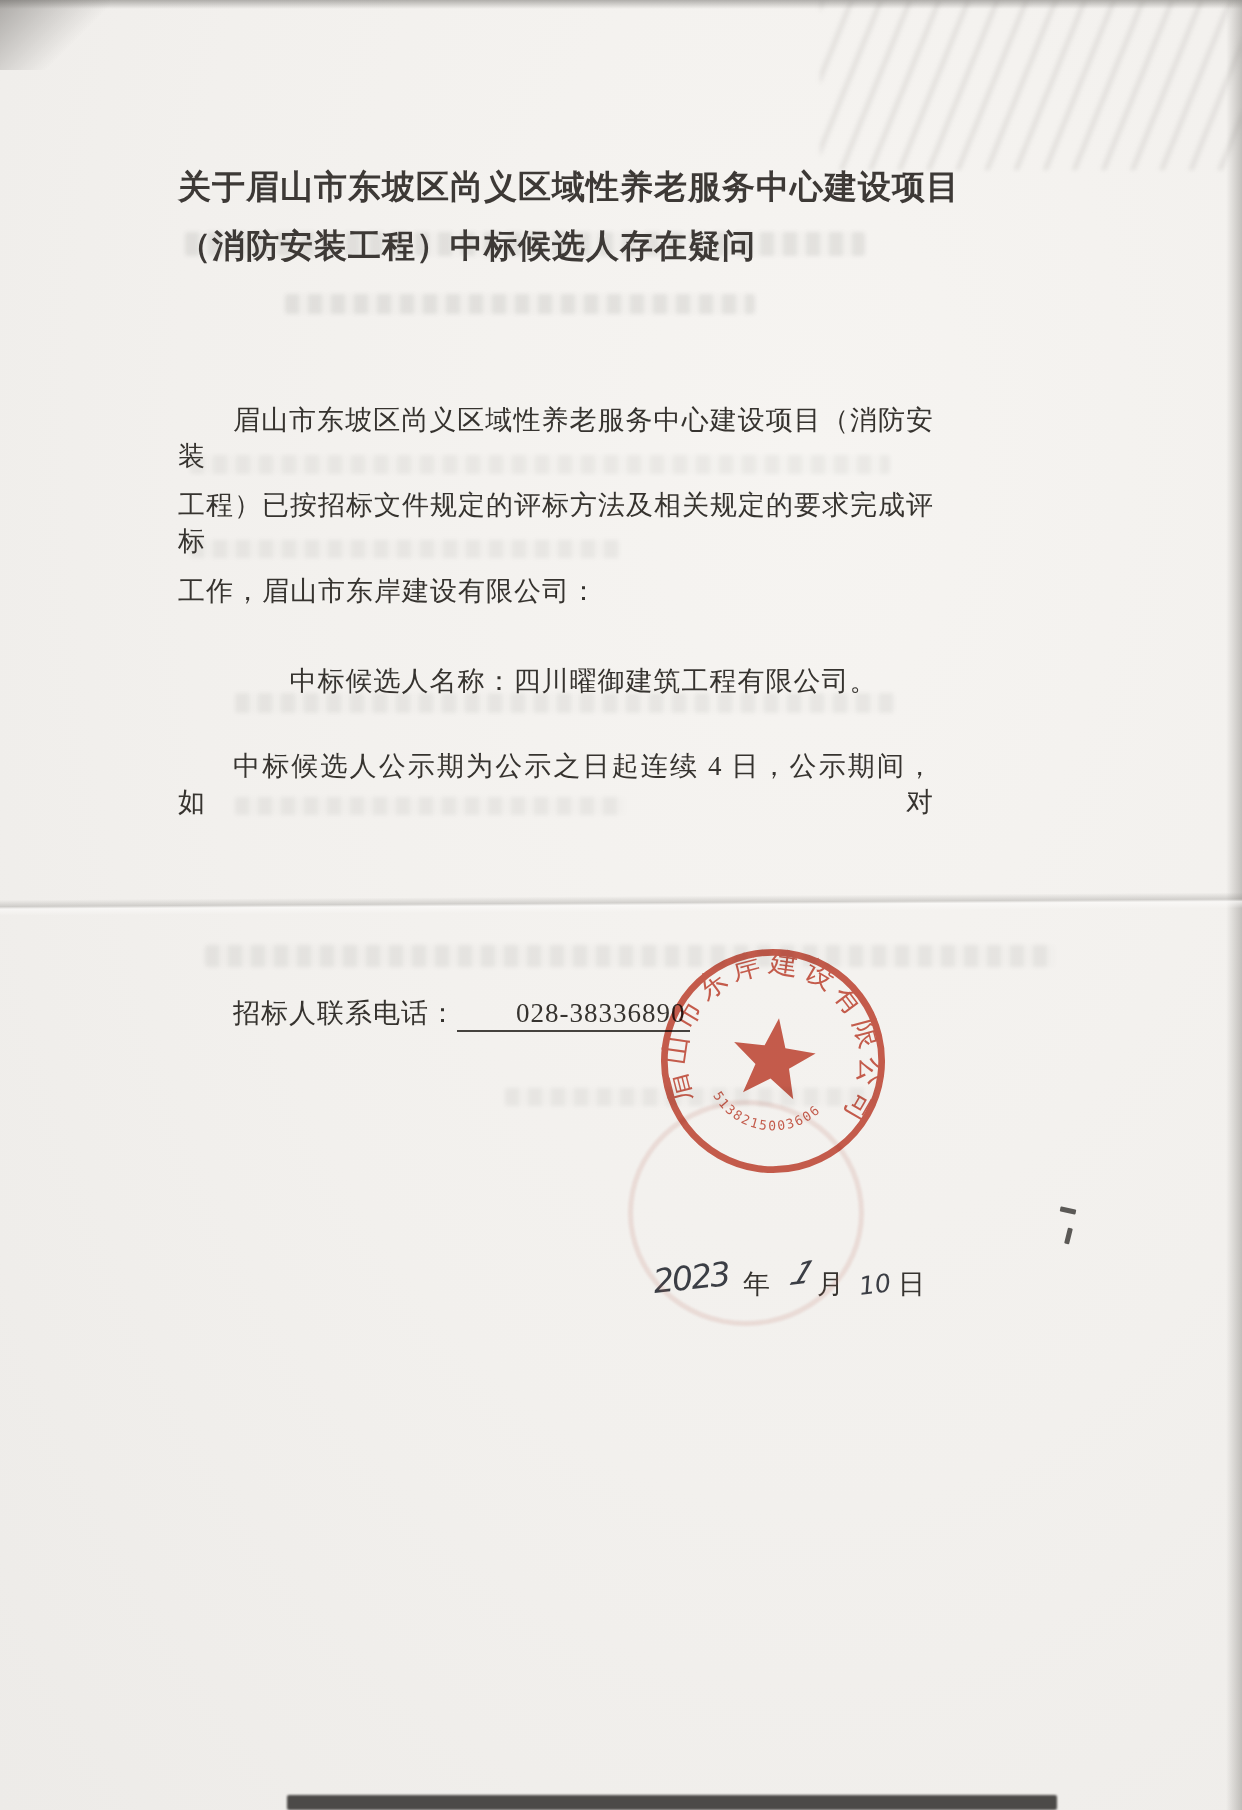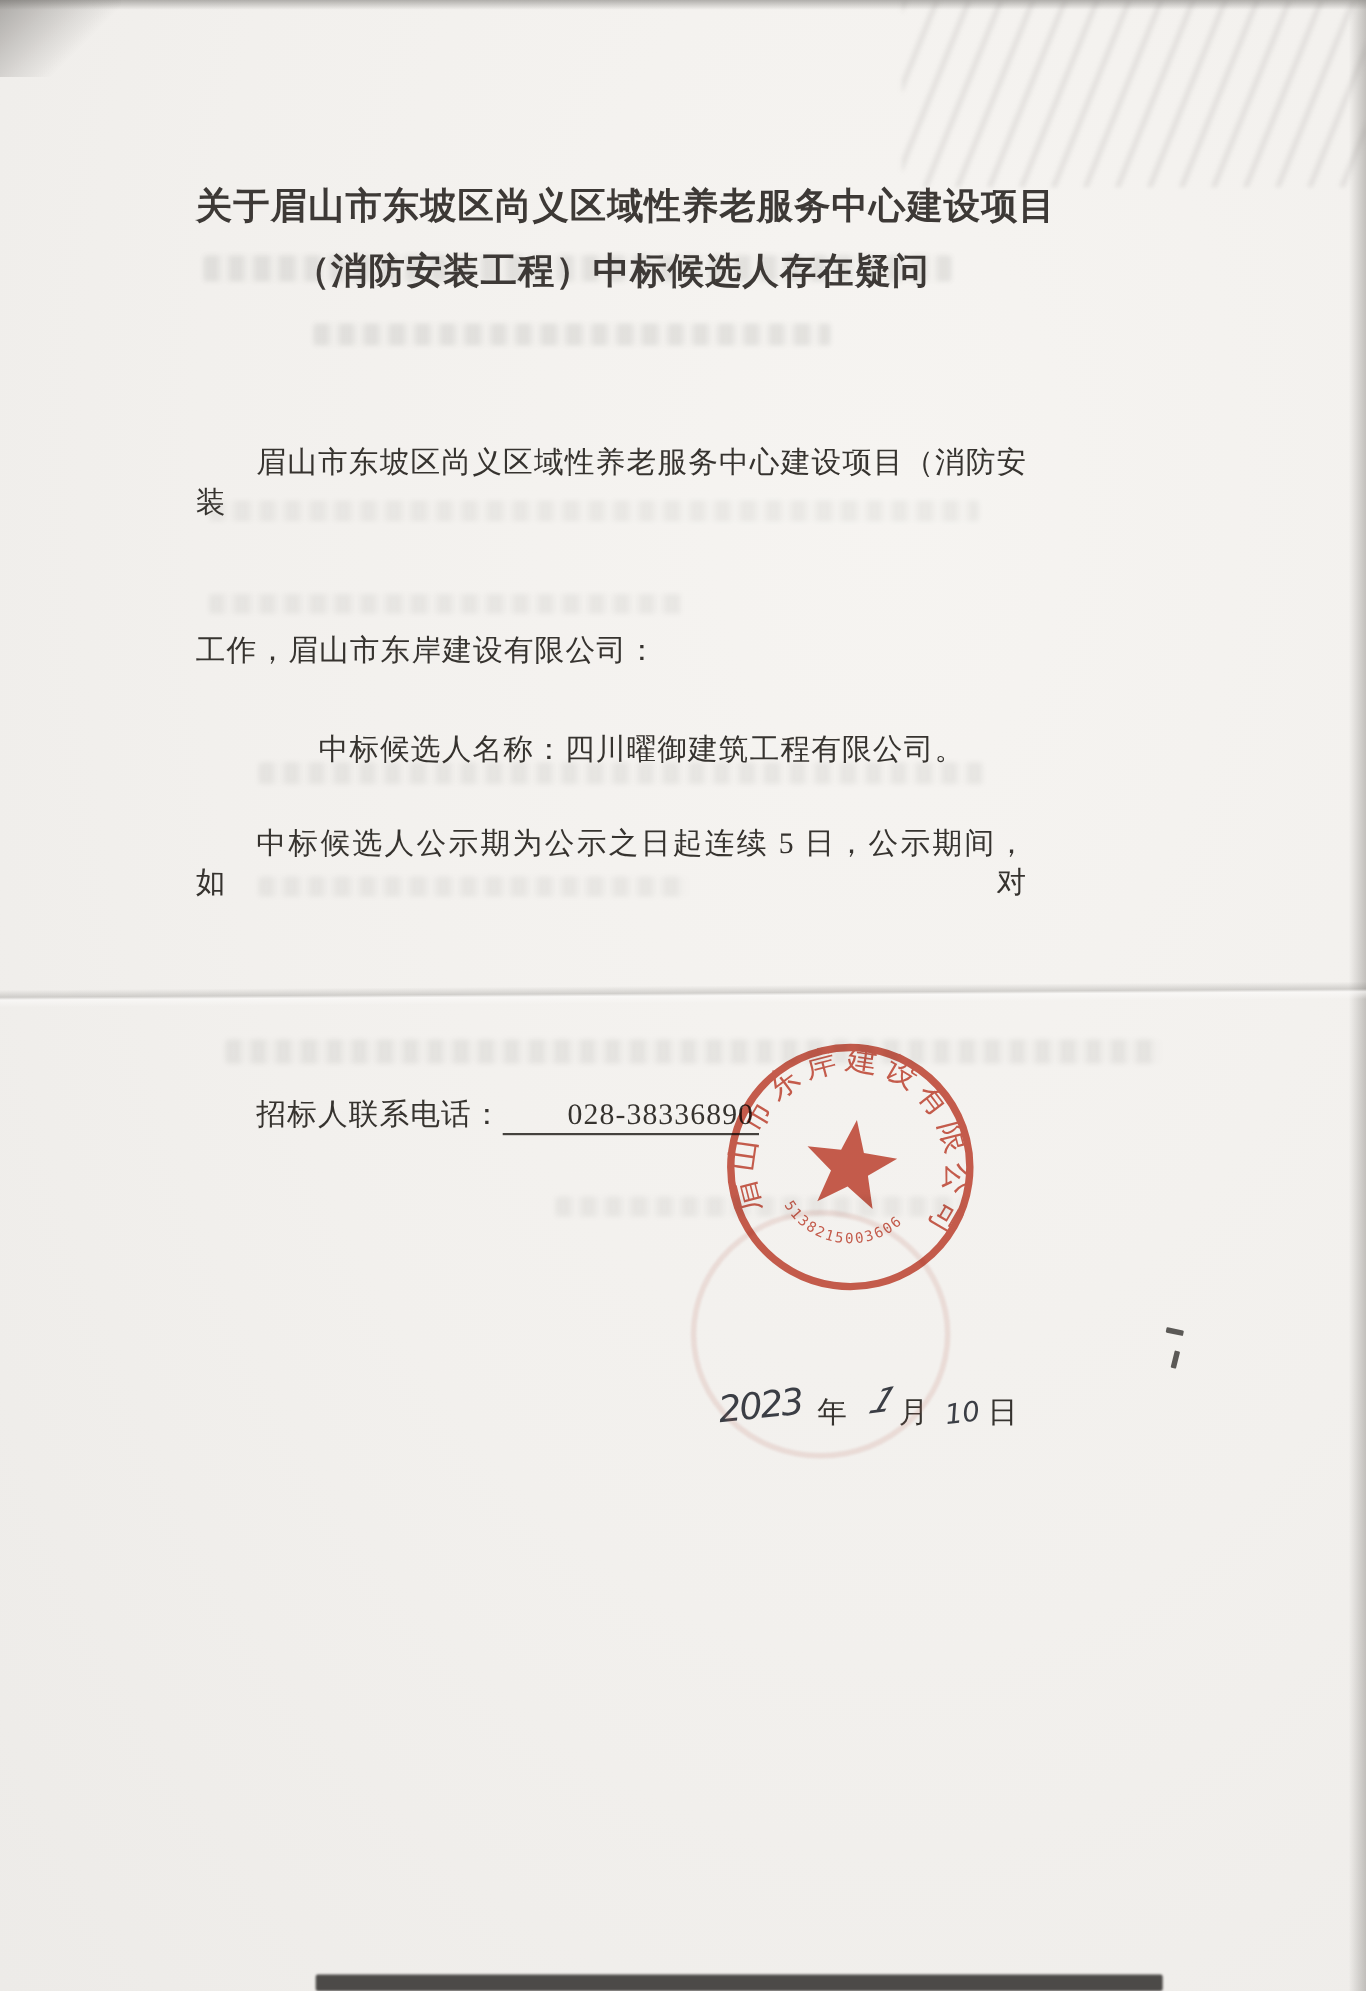--- a/index.html
+++ b/index.html
@@ -25,21 +25,21 @@
                 background:linear-gradient(180deg, transparent, rgba(120,118,114,0.28) 42%, rgba(252,251,250,0.65) 58%, transparent); }
   .scan-bar   { position:absolute; left:287px; top:1795px; width:770px; height:15px;
                 background:#4c4a48; filter:blur(1.2px); border-radius:2px; }
   .ghost      { position:absolute;
                 background:repeating-linear-gradient(90deg, rgba(100,104,99,0.17) 0 14px, rgba(100,104,99,0.03) 14px 23px);
                 filter:blur(2.2px); border-radius:3px; opacity:.75; }
   .edge-mark  { position:absolute; background:#5b5956; border-radius:1px; }
   .ghost-circle { position:absolute; left:628px; top:1100px; width:226px; height:216px;
                 border:5px solid rgba(188,104,92,0.16); border-radius:50%; filter:blur(1px); }
   
-  .title-line { position:absolute; left:178px; width:756px; text-align:center;
+  .title-line { position:absolute; left:178px; width:756px; text-align:left;
                 font-family:"Liberation Sans", sans-serif; font-weight:bold;
                 font-size:33px; color:#3d3936; letter-spacing:1px; white-space:nowrap; }
   .bline  { position:absolute; left:178px; width:756px; font-size:27px;
             color:#36332f; letter-spacing:1px; }
   .fill   { text-align:justify; text-align-last:justify; }
   .indent { text-indent:55px; }
   .phone-num { display:inline-block; border-bottom:2px solid #45423e; padding:0 4px 1px 4px;
                font-family:"Liberation Serif", serif;text-align:center; }
   .sig    { position:absolute; left:512px; top:1170px; font-size:26px; letter-spacing:1px;
             color:#36332f; white-space:nowrap; }
@@ -78,23 +78,24 @@
   <div class="ghost" style="left:205px; top:945px; width:850px; height:22px; opacity:.6;"></div>
   <div class="ghost" style="left:505px; top:1088px; width:370px; height:18px; opacity:.5;"></div>
 
   <div class="edge-mark" style="left:1060px; top:1208px; width:16px; height:5px; transform:rotate(12deg);"></div>
   <div class="edge-mark" style="left:1066px; top:1228px; width:5px; height:16px; transform:rotate(14deg);"></div>
 
   <div class="title-line" style="top:165px;">关于眉山市东坡区尚义区域性养老服务中心建设项目</div>
   <div class="title-line" style="top:224px;">（消防安装工程）中标候选人存在疑问</div>
 
   <div class="bline fill indent" style="top:402px;">眉山市东坡区尚义区域性养老服务中心建设项目（消防安装</div>
+  <div class="bline fill" style="top:487px;">工程）已按招标文件规定的评标方法及相关规定的要求完成评标</div>
   <div class="bline" style="top:573px;">工作，眉山市东岸建设有限公司：</div>
   <div class="bline indent" style="top:663px;text-align:center;">中标候选人名称：四川曜御建筑工程有限公司。</div>
-  <div class="bline fill indent" style="top:748px;">中标候选人公示期为公示之日起连续 5 日，公示期间，如对</div>
+  <div class="bline fill indent" style="top:748px;">中标候选人公示期为公示之日起连续 4 日，公示期间，如对</div>
 
   <div class="bline indent" style="top:995px;">
     <span>招标人联系电话：</span><span class="phone-num">028-38336890</span>
   </div>
 
 
   <div class="dateline">
     <span class="hw hw-year">2023</span>
     <span class="unit u-year">年</span>
     <span class="hw hw-month">1</span>

